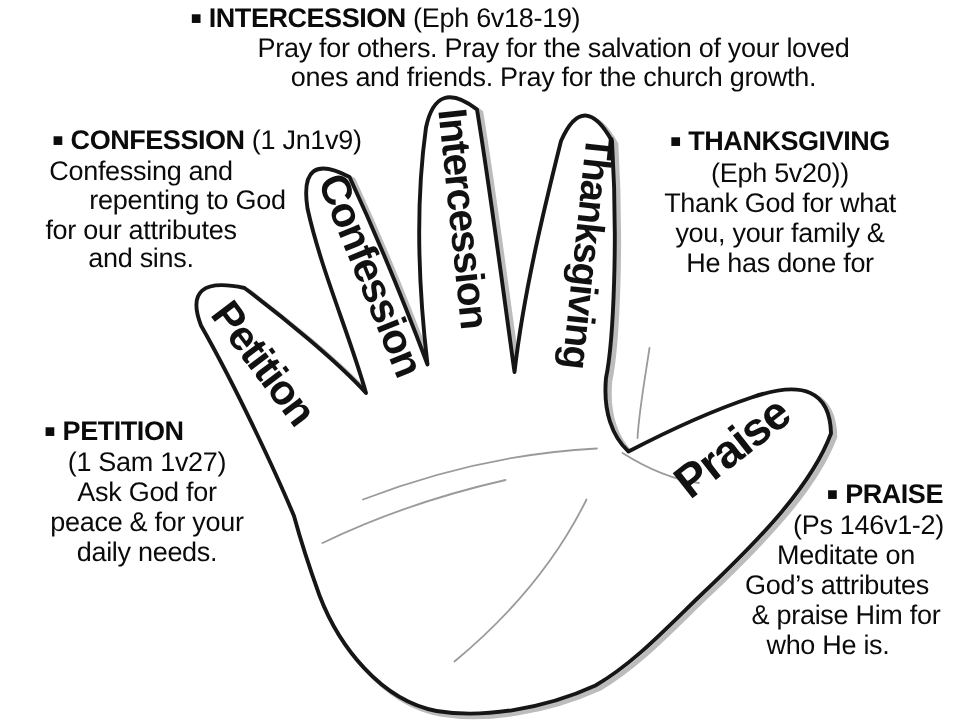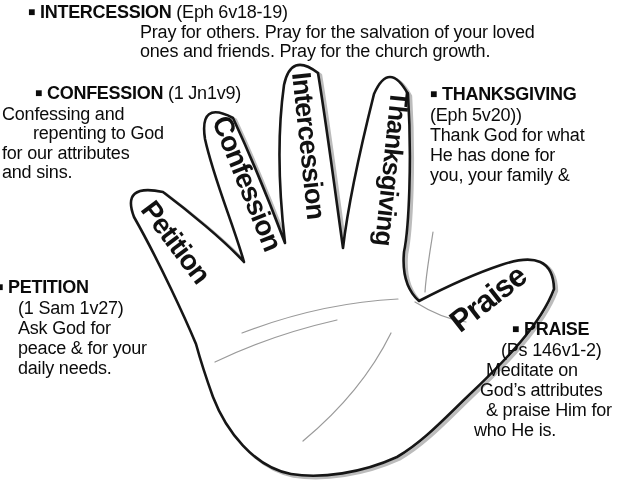--- a/index.html
+++ b/index.html
@@ -5,21 +5,21 @@
   html,body{margin:0;padding:0;}
   body{
     width:640px;height:483px;position:relative;overflow:hidden;
     background:#ffffff;color:#0b0b0b;
     font-family:"Liberation Sans", sans-serif;
   }
   .stage{position:absolute;inset:0;}
   svg.hand{position:absolute;left:0;top:0;}
 
   
-  .sec{position:absolute;font-size:18px;line-height:19.5px;
+  .sec{position:absolute;text-align:center;font-size:18px;line-height:19.5px;
        letter-spacing:-0.2px;white-space:nowrap;}
   .sec .heading{white-space:nowrap;margin-bottom:1px;}
   .sec .name{font-weight:bold;letter-spacing:-0.3px;}
   .sec .bullet{font-size:12px;vertical-align:2px;margin-right:5px;}
   .sec .line,.sec .ref-line{white-space:nowrap;}
 
   .sec-intercession{left:140px;top:3px;width:458px;line-height:19px;}
   .sec-intercession .heading{position:relative;left:-112px;}
 
   .sec-confession{left:2px;top:84px;width:184px;}
@@ -105,22 +105,22 @@
     <div class="line l2">for our attributes</div>
     <div class="line l3">and sins.</div>
   </div>
 
   <div class="sec sec-thanksgiving">
     <div class="heading">
       <span class="bullet">■</span><span class="name">THANKSGIVING</span>
     </div>
     <div class="ref-line">(Eph 5v20))</div>
     <div class="line l0">Thank God for what</div>
+    <div class="line l2">you, your family &amp;</div>
     <div class="line l1">He has done for</div>
-    <div class="line l2">you, your family &amp;</div>
   </div>
 
   <div class="sec sec-petition">
     <div class="heading">
       <span class="bullet">■</span><span class="name">PETITION</span>
     </div>
     <div class="ref-line">(1 Sam 1v27)</div>
     <div class="line l0">Ask God for</div>
     <div class="line l1">peace &amp; for your</div>
     <div class="line l2">daily needs.</div>

